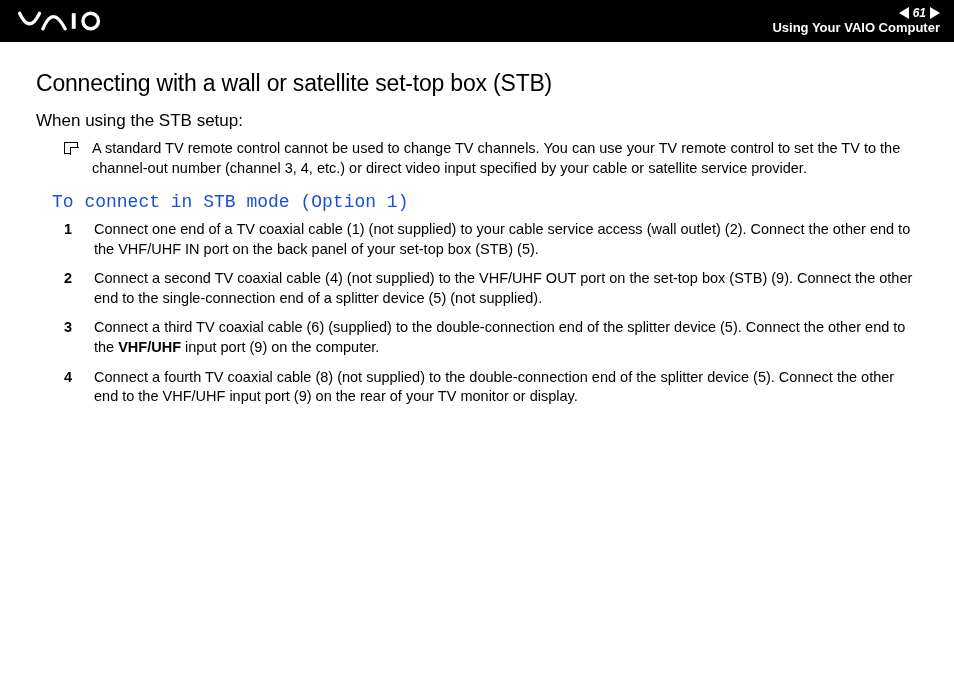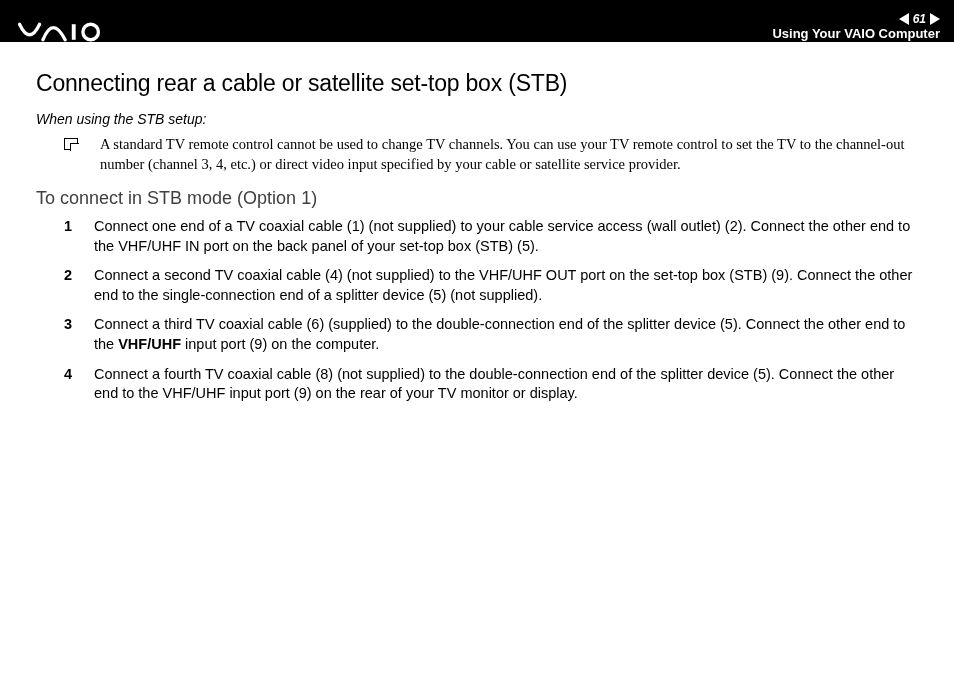--- a/index.html
+++ b/index.html
@@ -1,35 +1,35 @@
 <!DOCTYPE html>
 <html><head>
 <meta charset="utf-8">
 <style>
   * { margin: 0; padding: 0; box-sizing: border-box; }
   html, body { width: 954px; height: 674px; font-family: Arial, Helvetica, sans-serif; background: #fff; color: #000; }
   .page { width: 954px; height: 674px; display: flex; flex-direction: column; }
-  .topbar { background: #000; color: #fff; height: 42px; display: flex; align-items: flex-end; justify-content: space-between; padding: 0 14px; }
+  .topbar { background: #000; color: #fff; height: 42px; display: flex; align-items: center; justify-content: space-between; padding: 0 14px; }
   .logo { display: flex; align-items: center; }
   .logo svg { height: 20px; }
   .topright { display: flex; flex-direction: column; align-items: flex-end; font-size: 12px; line-height: 1.2; }
   .pager { display: flex; align-items: center; gap: 4px; font-weight: bold; font-style: italic; }
   .pager .tri { width: 0; height: 0; border-top: 6px solid transparent; border-bottom: 6px solid transparent; }
   .pager .tri.left { border-right: 10px solid #fff; }
   .pager .tri.right { border-left: 10px solid #fff; }
   .section-label { font-weight: bold; font-size: 13px; }
   .content { padding: 28px 36px 0 36px; flex: 1; overflow: hidden; }
   h1 { font-size: 23px; font-weight: 400; margin-bottom: 14px; letter-spacing: -0.2px; }
   p.intro { font-size: 14.5px; line-height: 1.35; margin-bottom: 10px; }
-  p.lead { font-size: 14px; margin-bottom: 8px; font-style: italic; }
+  p.lead { font-size: 17px; margin-bottom: 8px; }
   ul.boxlist { list-style: none; margin: 0 0 14px 0; }
-  ul.boxlist li { display: flex; gap: 22px; font-size: 14.5px; line-height: 1.35; margin-bottom: 8px; padding-left: 28px; font-family: Liberation Serif, serif; }
+  ul.boxlist li { display: flex; gap: 14px; font-size: 14.5px; line-height: 1.35; margin-bottom: 8px; padding-left: 28px; }
   ul.boxlist .marker { width: 14px; height: 12px; border: 1.5px solid #000; flex: 0 0 14px; margin-top: 3px; position: relative; }
   ul.boxlist .marker::after { content: ""; position: absolute; right: -1.5px; bottom: -1.5px; width: 8px; height: 7px; background: #fff; border-left: 1.5px solid #000; border-top: 1.5px solid #000; }
-  h2.sub { font-size: 18px; font-weight: 400; color: #404040; margin: 10px 0 8px 0; }
+  h2.sub { font-size: 18px; font-weight: 400; color: #1d4ed8; margin: 10px 0 8px 16px; font-family: Liberation Mono, monospace; }
   ol.steps { list-style: none; counter-reset: step; }
   ol.steps li { display: flex; gap: 16px; font-size: 14.5px; line-height: 1.35; margin-bottom: 10px; padding-left: 28px; }
   ol.steps .num { font-weight: bold; flex: 0 0 14px; }
   .bold { font-weight: bold; text-align: right; }
 </style>
 </head>
 <body>
 
 <div class="page">
 
@@ -46,21 +46,21 @@
       <div class="pager">
         <span class="tri left"></span>
         <span>61</span>
         <span class="tri right"></span>
       </div>
       <div class="section-label">Using Your VAIO Computer</div>
     </div>
   </div>
 
   <div class="content">
-    <h1>Connecting rear a cable or satellite set-top box (STB)</h1>
+    <h1>Connecting with a wall or satellite set-top box (STB)</h1>
     <p class="lead">When using the STB setup:</p>
 
     <ul class="boxlist">
       <li>
         <span class="marker"></span>
         <span>A standard TV remote control cannot be used to change TV channels. You can use your TV remote control to set the TV to the channel-out number (channel 3, 4, etc.) or direct video input specified by your cable or satellite service provider.</span>
       </li>
     </ul>
 
     <h2 class="sub">To connect in STB mode (Option 1)</h2>

